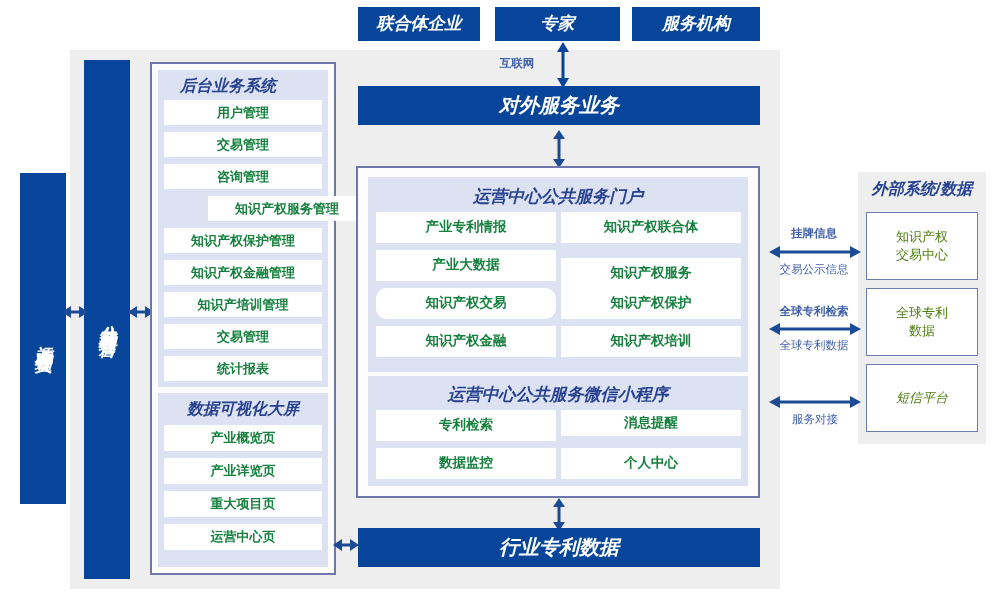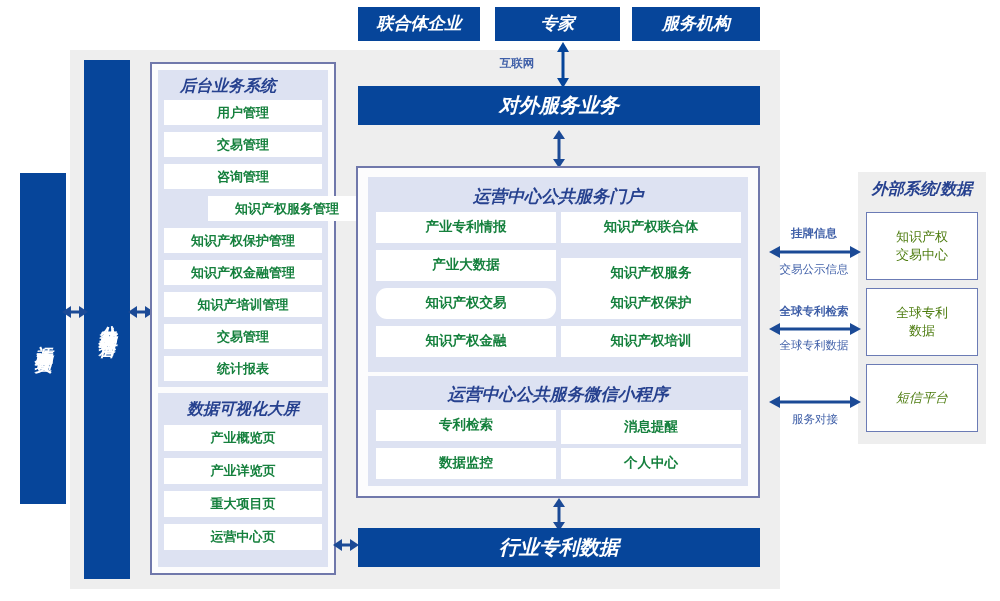--- a/index.html
+++ b/index.html
@@ -113,21 +113,21 @@
 <div class="abs item" style="left:561px;top:250px;width:180px;height:31px;font-size:13.5px;margin-top:8px;">知识产权服务</div>
 <div class="abs item" style="left:376px;top:288px;width:180px;height:31px;font-size:13.5px;border-radius:11px;">知识产权交易</div>
 <div class="abs item" style="left:561px;top:288px;width:180px;height:31px;font-size:13.5px;">知识产权保护</div>
 <div class="abs item" style="left:376px;top:326px;width:180px;height:31px;font-size:13.5px;">知识产权金融</div>
 <div class="abs item" style="left:561px;top:326px;width:180px;height:31px;font-size:13.5px;">知识产权培训</div>
 
 <div class="abs lav-panel" style="left:368px;top:376px;width:380px;height:110px;"></div>
 <div class="abs panel-title" style="left:368px;top:380px;width:380px;height:28px;font-size:17px;">运营中心公共服务微信小程序</div>
 
 <div class="abs item" style="left:376px;top:410px;width:180px;height:31px;font-size:13.5px;">专利检索</div>
-<div class="abs item" style="left:561px;top:410px;width:180px;height:34px;font-size:13.5px;">消息提醒</div>
+<div class="abs item" style="left:561px;top:410px;width:180px;height:26px;font-size:13.5px;">消息提醒</div>
 <div class="abs item" style="left:376px;top:448px;width:180px;height:31px;font-size:13.5px;">数据监控</div>
 <div class="abs item" style="left:561px;top:448px;width:180px;height:31px;font-size:13.5px;">个人中心</div>
 
 <div class="abs" style="left:548px;top:498px;width:22px;height:33px;">
   <svg width="22" height="33" viewBox="0 0 22 33">
     <line x1="11" y1="7" x2="11" y2="26" stroke="#1b4a96" stroke-width="3"></line>
     <polygon points="11,0 17,9 5,9" fill="#1b4a96"></polygon>
     <polygon points="11,33 17,24 5,24" fill="#1b4a96"></polygon>
   </svg>
 </div>

